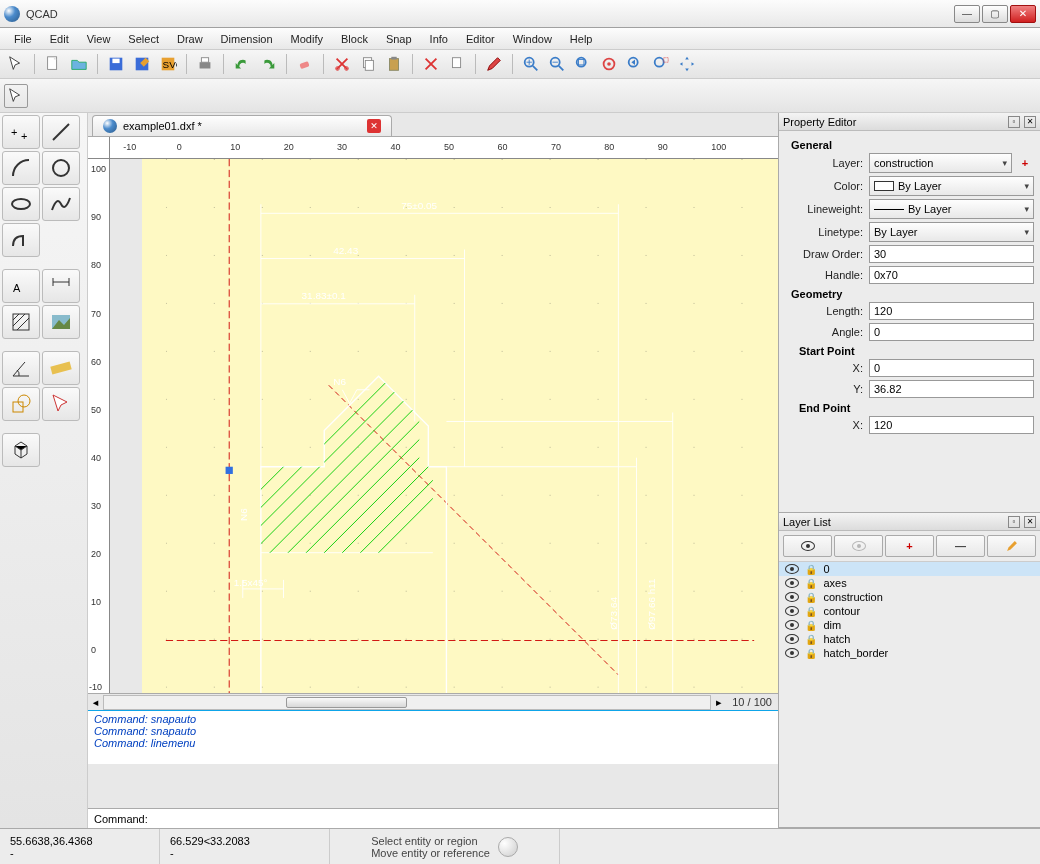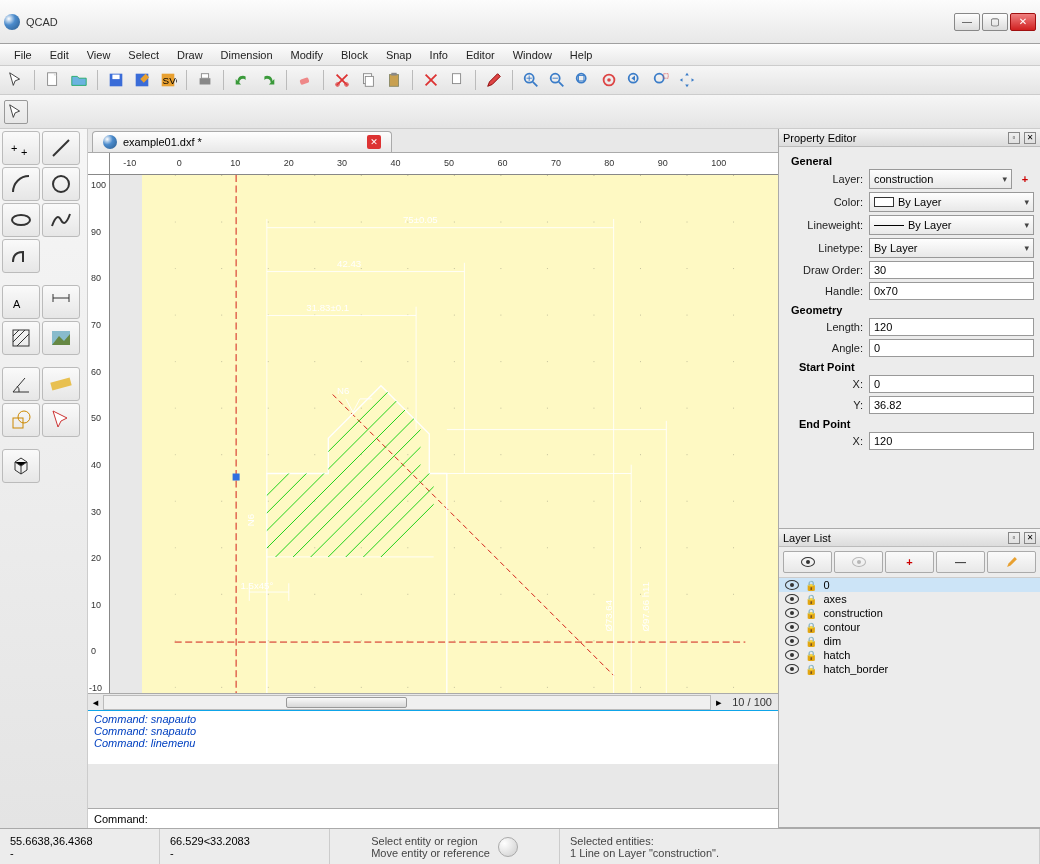--- a/index.html
+++ b/index.html
@@ -1,19 +1,19 @@
 <!DOCTYPE html>
 <html><head>
 <meta charset="utf-8">
 <style>
 * { box-sizing: border-box; margin: 0; padding: 0; font-family: "Segoe UI", Tahoma, sans-serif; font-size: 11px; }
 body { background: #d4d0c8; width: 1040px; height: 864px; overflow: hidden; display: flex; flex-direction: column; }
 
 
-.titlebar { height: 44px; background: linear-gradient(#fcfcfc,#e8e8e8); display: flex; align-items: center; padding: 0 4px; border-bottom: 1px solid #a0a0a0; }
+.titlebar { height: 28px; background: linear-gradient(#fcfcfc,#e8e8e8); display: flex; align-items: center; padding: 0 4px; border-bottom: 1px solid #a0a0a0; }
 .titlebar .app-icon { width:16px; height:16px; background: radial-gradient(circle at 30% 30%, #fff 0%, #4b8bcc 40%, #2a5a8a 100%); border-radius:50%; margin-right:6px; }
 .titlebar .title { flex:1; color:#333; }
 .winbtns { display:flex; gap:2px; }
 .winbtn { width:26px; height:18px; border:1px solid #888; background:linear-gradient(#fefefe,#dcdcdc); border-radius:2px; display:flex; align-items:center; justify-content:center; font-size:10px; color:#444;}
 .winbtn.close { background:linear-gradient(#f08080,#d02020); color:#fff; border-color:#a01010;}
 
 
 .menubar { height:22px; background:linear-gradient(#fdfdfd,#e8e8e8); display:flex; align-items:center; padding:0 6px; gap:2px; border-bottom:1px solid #ccc;}
 .menuitem { padding:2px 8px; color:#222; cursor:default; }
 
@@ -669,17 +669,13 @@
     <span>66.529&lt;33.2083</span>
       <span>-</span>
   </div>
   <div class="sseg small" style="flex:0 0 230px;display:flex;flex-direction:row;align-items:center;gap:8px;">
     <div>
         <div>Select entity or region</div>
         <div>Move entity or reference</div>
       </div>
     <div style="width:20px;height:20px;border-radius:50%;background:radial-gradient(circle at 30% 30%,#fff,#ccc);border:1px solid #aaa;"></div>
   </div>
-  <div class="sseg small" style="flex:1;">
-    <div>Selected entities:</div>
-      <div>1 Line on Layer "construction".</div>
-  </div>
 </div>
 
 </body></html>

